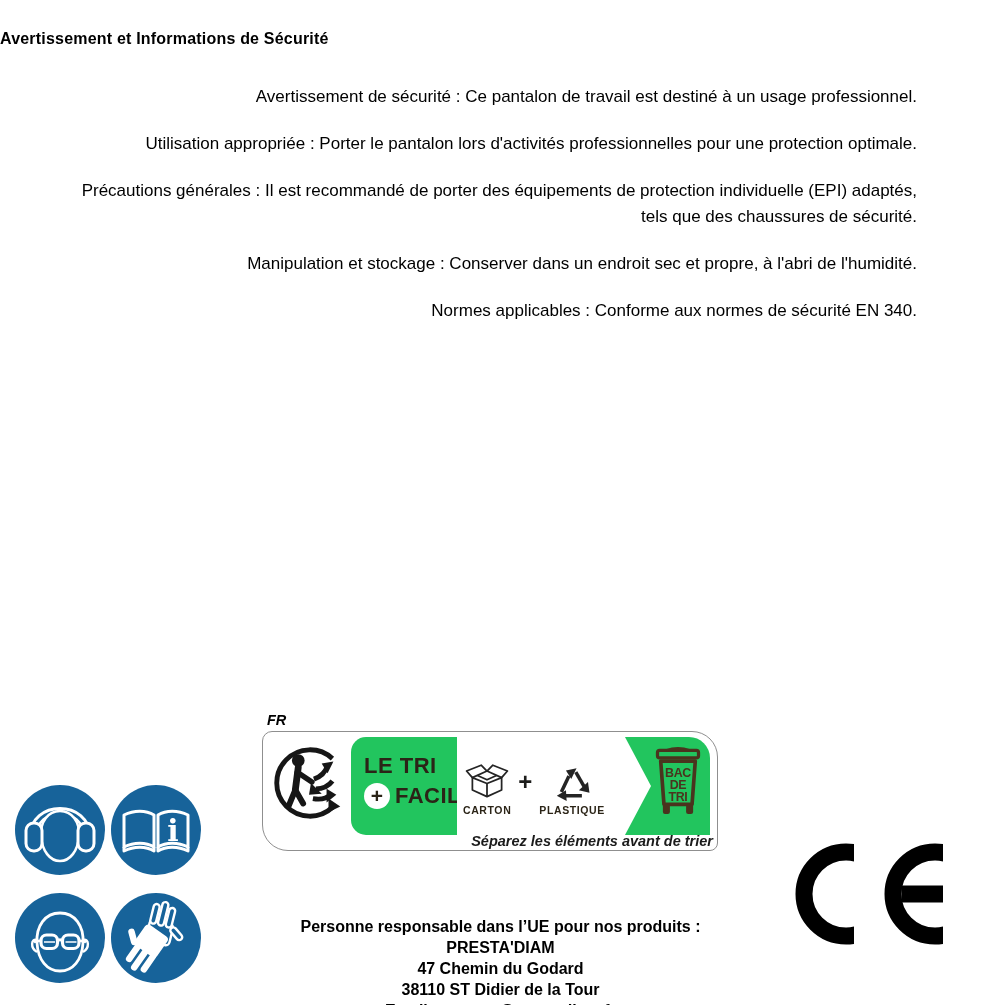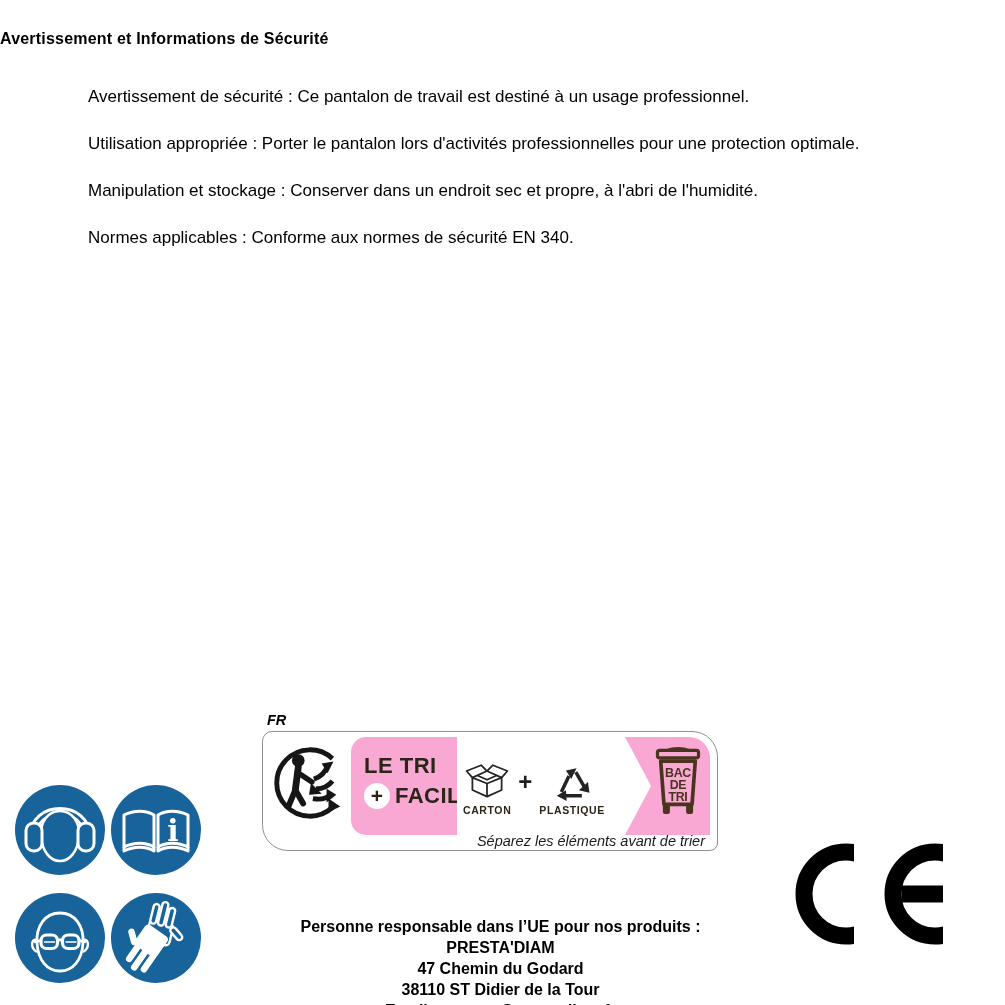--- a/index.html
+++ b/index.html
@@ -7,39 +7,39 @@
     width:1005px;height:1005px;position:relative;background:#ffffff;
     font-family:"Liberation Sans", sans-serif;color:#000;overflow:hidden;
   }
   
   .doc-title{
     position:absolute;top:30px;left:0;right:0;text-align:left;
     font-size:16px;font-weight:bold;letter-spacing:.2px;
   }
   
   .doc-body{position:absolute;top:84px;left:72px;width:845px;}
-  .doc-body p{margin:0 0 21px 16px;font-size:17px;line-height:26px;}
+  .doc-body p{margin:0 0 21px 0;font-size:17px;line-height:26px;text-align:right;}
   
   .picto-grid{
     position:absolute;left:15px;top:785px;
     display:grid;grid-template-columns:90px 90px;grid-auto-rows:90px;
     column-gap:6px;row-gap:18px;
   }
   .picto-grid svg{display:block;}
   
   .info-tri{position:absolute;left:262px;top:712px;width:456px;}
   .fr-code{font-weight:bold;font-size:14.5px;margin:0 0 3px 5px;line-height:16px;font-style:italic;}
   .tri-box{
     position:relative;width:456px;height:120px;background:#fff;
     border:1.6px solid #8f8f8f;border-radius:10px 26px 8px 26px;box-sizing:border-box;
   }
   .triman{position:absolute;left:5px;top:6px;}
   .tri-band{
     position:absolute;left:88px;top:5px;width:359px;height:98px;
-    background:#f9a8d4;border-radius:15px 21px 0 15px;
+    background:#22c55e;border-radius:15px 21px 0 15px;
   }
   .tri-headline{position:absolute;left:13px;top:17px;color:#2b2417;}
   .tri-headline .l1{font-size:22px;font-weight:bold;letter-spacing:.5px;line-height:24px;}
   .tri-headline .l2{display:flex;align-items:center;gap:5px;margin-top:5px;}
   .plus-circle{
     width:26px;height:26px;border-radius:50%;background:#fff;color:#2b2417;
     display:flex;align-items:center;justify-content:center;
     font-size:21px;font-weight:bold;line-height:26px;
   }
   .tri-headline .l2 .word{font-size:22px;font-weight:bold;letter-spacing:.5px;}
@@ -47,39 +47,40 @@
     position:absolute;left:106px;top:0;width:194px;height:98px;background:#fff;
     clip-path:polygon(0 0,168px 0,194px 49px,168px 98px,0 98px);
     display:flex;align-items:center;justify-content:flex-start;
     padding-left:6px;box-sizing:border-box;gap:7px;
   }
   .material{display:flex;flex-direction:column;align-items:center;margin-top:6px;}
   .material .mat-label{font-size:10.5px;font-weight:bold;letter-spacing:.6px;color:#2b2417;margin-top:3px;}
   .mat-plus{font-size:24px;font-weight:bold;color:#1d1d1b;margin-top:-8px;}
   .tri-bin{position:absolute;right:5px;top:7px;}
   .tri-tagline{
-    position:absolute;right:12px;top:101px;font-style:italic;font-weight:normal;
+    position:absolute;right:4px;top:101px;font-style:italic;font-weight:bold;
     font-size:14.5px;color:#1b1b1b;white-space:nowrap;
   }
   
   .responsible{
     position:absolute;left:233px;top:872px;width:535px;text-align:center;
     font-weight:bold;font-size:16px;line-height:21px;margin-top:44px;
   }
   
   .ce-mark{position:absolute;left:795px;top:843px;}
 </style>
 </head>
 <body>
 
 <div class="doc-title">Avertissement et Informations de Sécurité</div>
 
 <div class="doc-body">
   <p>Avertissement de sécurité : Ce pantalon de travail est destiné à un usage professionnel.</p>
   <p>Utilisation appropriée : Porter le pantalon lors d'activités professionnelles pour une protection optimale.</p>
+  <p>Précautions générales : Il est recommandé de porter des équipements de protection individuelle (EPI) adaptés, tels que des chaussures de sécurité.</p>
   <p>Manipulation et stockage : Conserver dans un endroit sec et propre, à l'abri de l'humidité.</p>
   <p>Normes applicables : Conforme aux normes de sécurité EN 340.</p>
 </div>
 
 <div class="picto-grid">
 
   <svg width="90" height="90" viewBox="0 0 90 90">
     <circle cx="45" cy="45" r="45" fill="#17639A"></circle>
     <path d="M15,52 C15,14 75,14 75,52" fill="none" stroke="#fff" stroke-width="3"></path>
     <path d="M21,52 C21,21 69,21 69,52" fill="none" stroke="#fff" stroke-width="2.6"></path>

